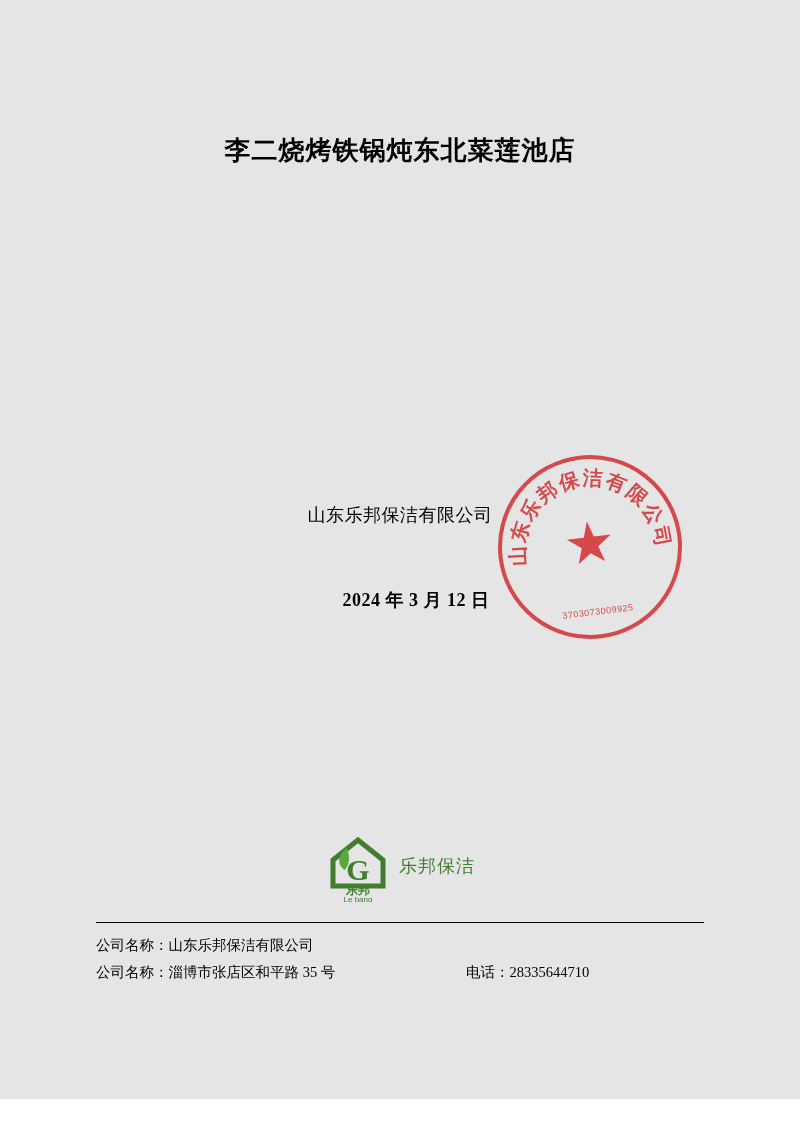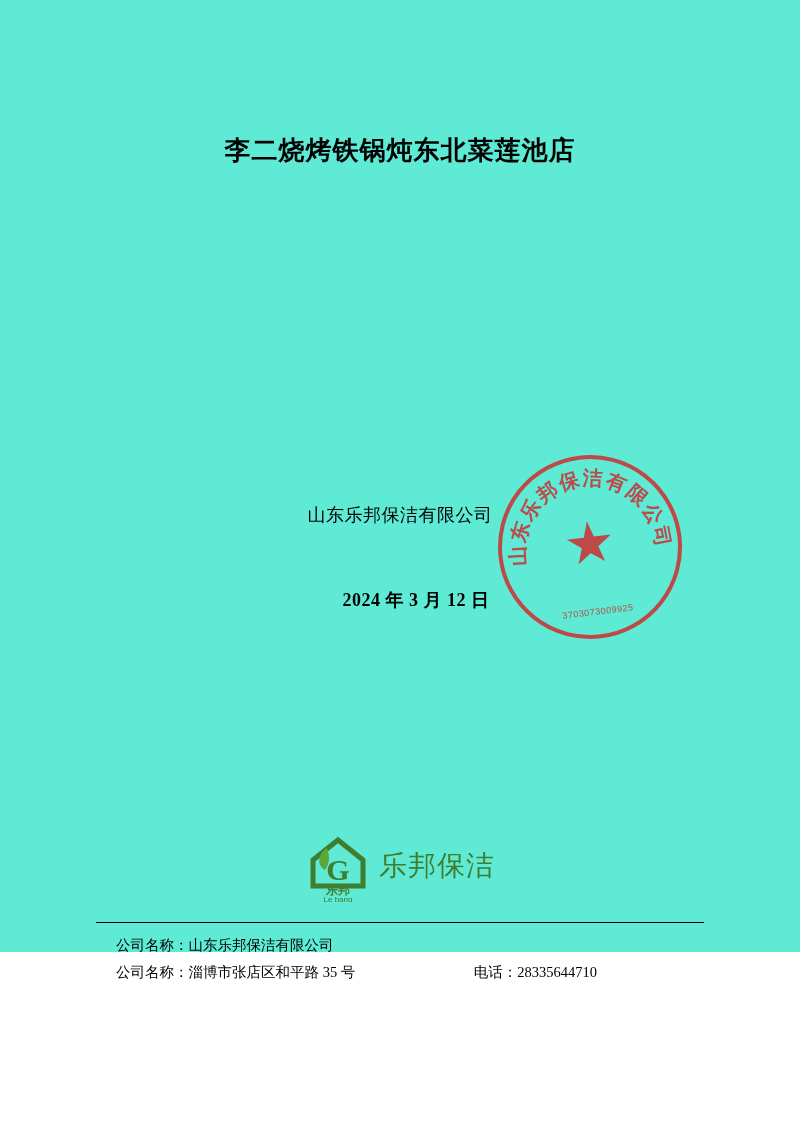--- a/index.html
+++ b/index.html
@@ -12,22 +12,22 @@
     height: 1131px;
     position: relative;
     font-family: "Liberation Serif", serif;
     color: #000000;
     overflow: hidden;
   }
   .page {
     position: absolute;
     left: 0; top: 0;
     width: 800px;
-    height: 952px;
-    background: #5eead4;
+    height: 1099px;
+    background: #e5e5e5;
   }
 
   
   .title-block {
     position: absolute;
     left: 0;
     top: 128px;
     width: 800px;
     text-align: center;
   }
@@ -128,21 +128,21 @@
     justify-content: center;
   }
   .logo-mark {
     position: relative;
     width: 66px;
     height: 72px;
     margin-right: 8px;
   }
   .logo-text-cn {
     font-family: "Liberation Serif", serif;
-    font-size: 28px;
+    font-size: 18px;
     color: #3f7d2f;
     letter-spacing: 1px;
   }
 
   
   .footer-rule {
     position: absolute;
     left: 96px;
     top: 922px;
     width: 608px;
@@ -154,21 +154,20 @@
     top: 932px;
     width: 608px;
     font-size: 14.5px;
     line-height: 27px;
   }
   .footer-row {
     display: flex;
   }
   .footer-col-left {
     width: 370px;
-    margin-left: 20px;
   }
   .footer-col-right {
     width: 238px;
   }
 </style>
 </head>
 <body>
 
 <div class="page">
 

